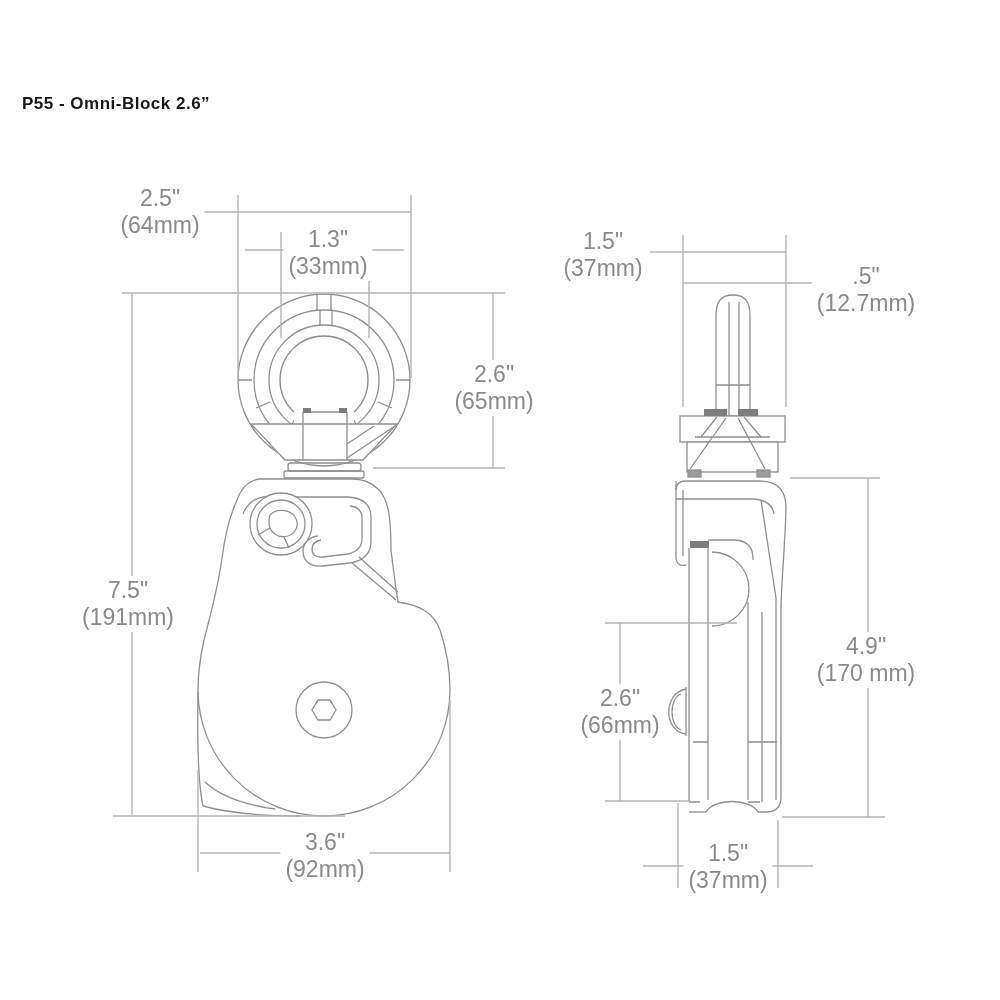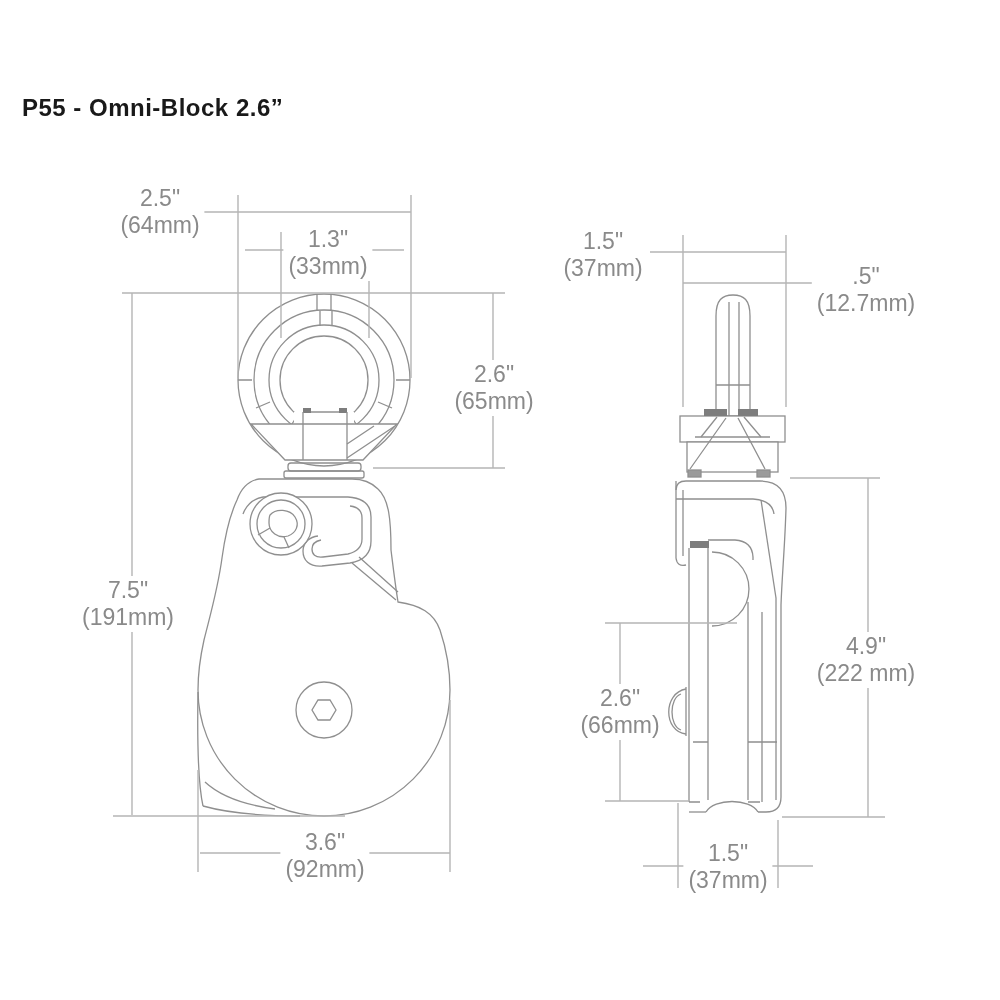--- a/index.html
+++ b/index.html
@@ -7,21 +7,21 @@
     position:relative;
     width:1000px;height:1000px;
     background:#ffffff;
     font-family:"Liberation Sans", sans-serif;
     overflow:hidden;
   }
   #drawing-svg{position:absolute;left:0;top:0;}
   .title{
     position:absolute;
     left:22px;top:94px;
-    font-size:24px;
+    font-size:17px;
     font-weight:bold;
     color:#191919;
     letter-spacing:0.5px;
     white-space:nowrap;
   }
   .dim-label{
     position:absolute;
     transform:translate(-50%,-50%);
     text-align:center;
     font-size:23px;
@@ -214,21 +214,21 @@
     <div>(37mm)</div>
   </div>
 
   <div class="dim-label" style="left:866px;top:290px;">
     <div>.5"</div>
     <div>(12.7mm)</div>
   </div>
 
   <div class="dim-label" style="left:866px;top:660px;">
     <div>4.9"</div>
-    <div>(222 mm)</div>
+    <div>(170 mm)</div>
   </div>
 
   <div class="dim-label" style="left:620px;top:712px;">
     <div>2.6"</div>
     <div>(66mm)</div>
   </div>
 
   <div class="dim-label" style="left:728px;top:867px;">
     <div>1.5"</div>
     <div>(37mm)</div>

